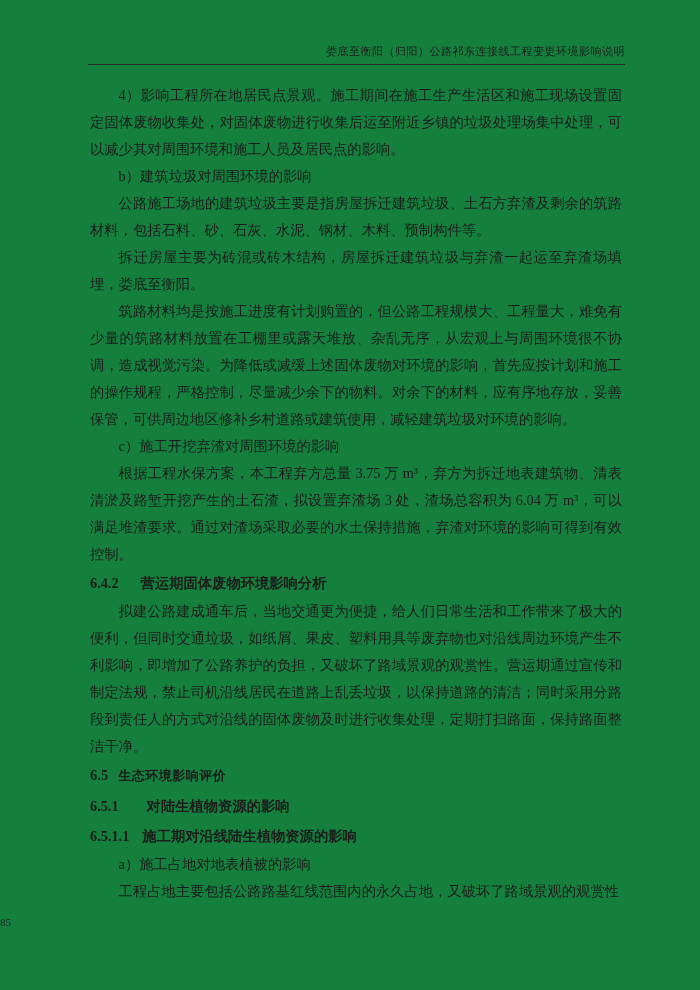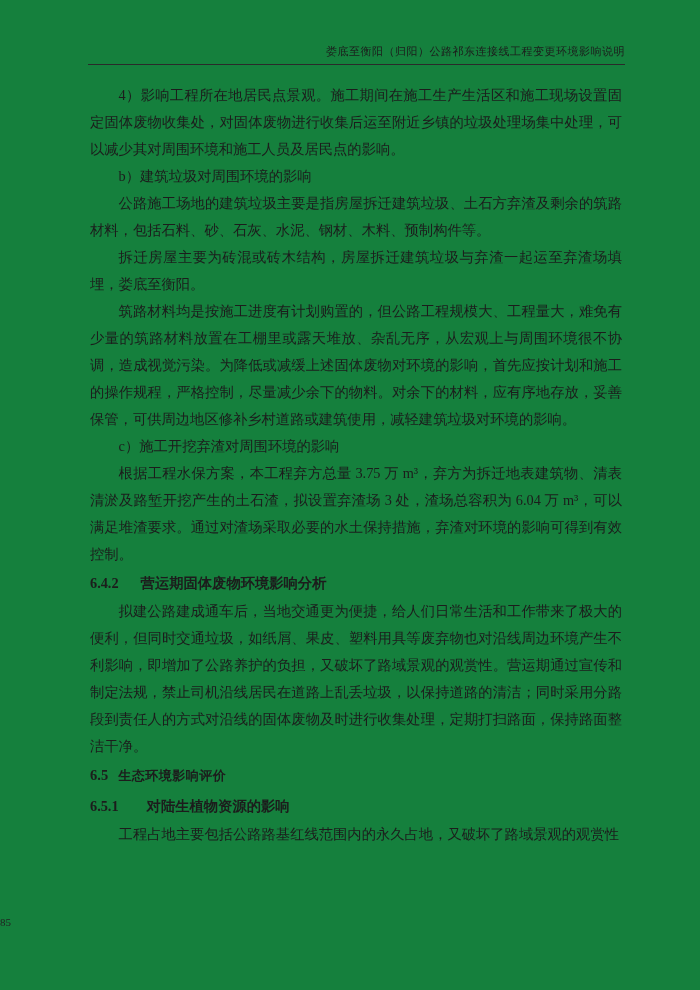--- a/index.html
+++ b/index.html
@@ -98,21 +98,25 @@
     <p class="para">拟建公路建成通车后，当地交通更为便捷，给人们日常生活和工作带来了极大的便利，但同时交通垃圾，如纸屑、果皮、塑料用具等废弃物也对沿线周边环境产生不利影响，即增加了公路养护的负担，又破坏了路域景观的观赏性。营运期通过宣传和制定法规，禁止司机沿线居民在道路上乱丢垃圾，以保持道路的清洁；同时采用分路段到责任人的方式对沿线的固体废物及时进行收集处理，定期打扫路面，保持路面整洁干净。</p>
 
     <h2 class="hd h2">
       <span class="num">6.5</span><span class="title">生态环境影响评价</span>
     </h2>
 
     <h3 class="hd h3-b">
       <span class="num">6.5.1</span><span class="title">对陆生植物资源的影响</span>
     </h3>
 
+    <h4 class="hd h4">
+      <span class="num">6.5.1.1</span><span class="title">施工期对沿线陆生植物资源的影响</span>
+    </h4>
 
+    <p class="para">a）施工占地对地表植被的影响</p>
 
     <p class="para">工程占地主要包括公路路基红线范围内的永久占地，又破坏了路域景观的观赏性</p>
 
   </div>
 
   <div class="page-footer">85</div>
 
 </div>
 
 </body></html>

